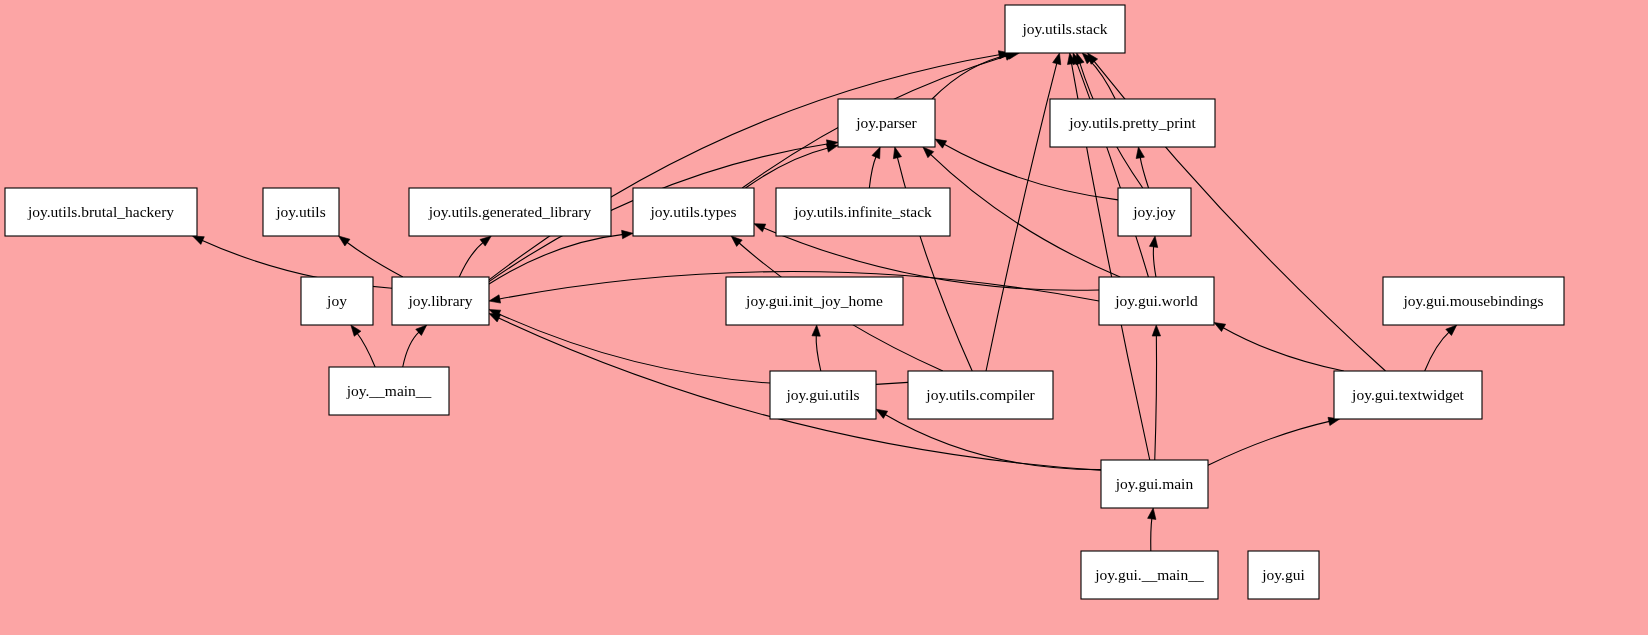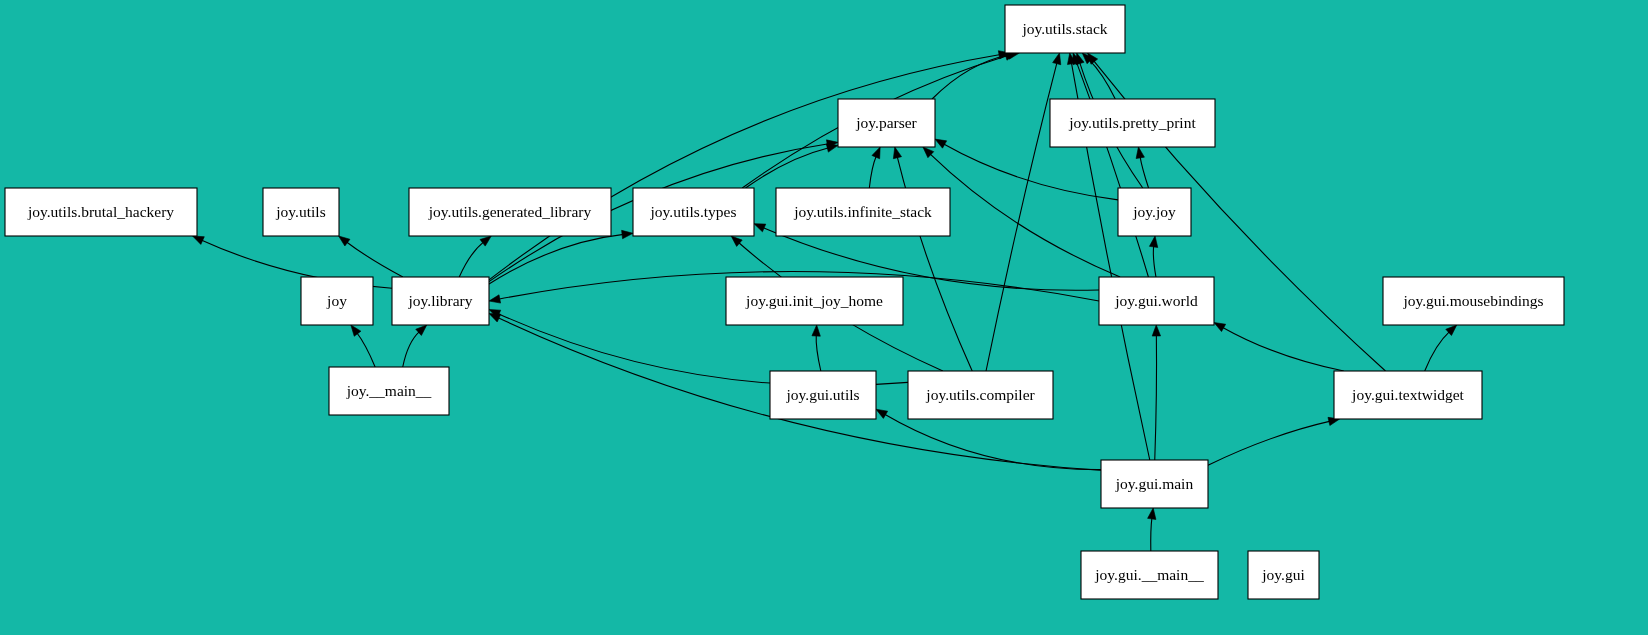--- a/index.html
+++ b/index.html
@@ -4,21 +4,21 @@
 <style>
   html, body {
     margin: 0;
     padding: 0;
     background: #ffffff;
   }
   #canvas {
     position: relative;
     width: 1648px;
     height: 635px;
-    background: #14b8a6;
+    background: #fca5a5;
     font-family: "Liberation Serif", "DejaVu Serif", serif;
     overflow: hidden;
   }
   #graph-svg {
     position: absolute;
     left: 0;
     top: 0;
     width: 1648px;
     height: 635px;
   }

